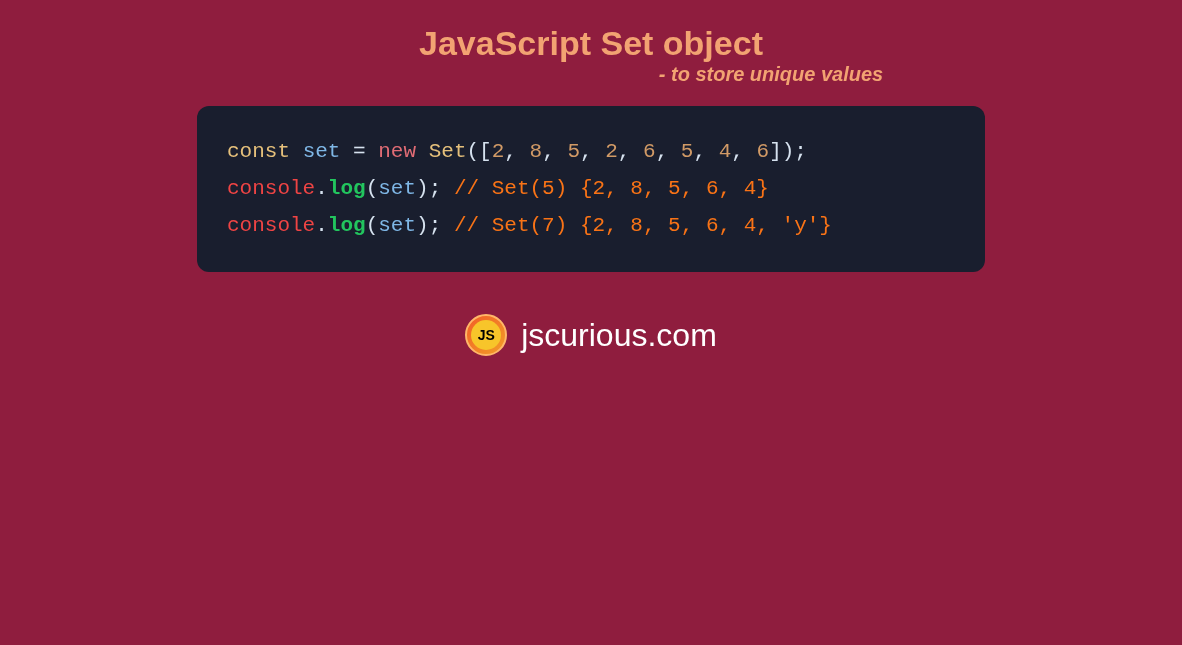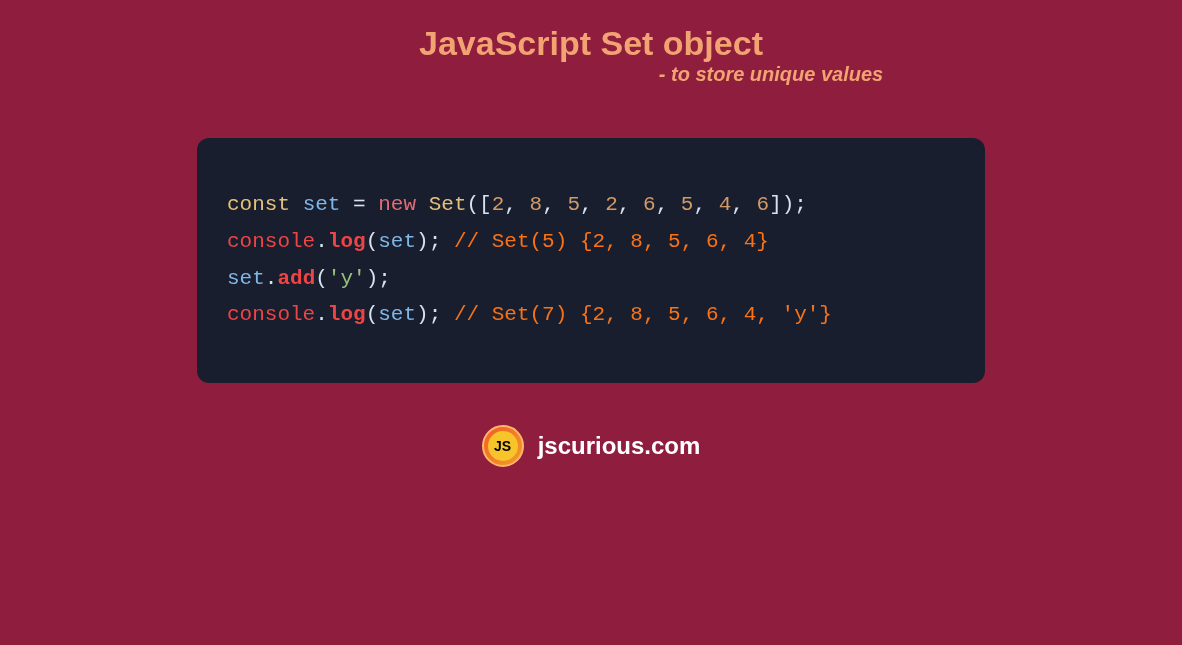--- a/index.html
+++ b/index.html
@@ -27,39 +27,39 @@
       font-size: 20px;
       font-weight: bold;
       font-style: italic;
       color: #f2a372;
       margin-top: 0px;
       margin-left: 360px;
     }
     .code-block {
       background-color: #191e2e;
       border-radius: 12px;
-      padding: 49px 30px;
-      margin-top: 52px;
+      padding: 28px 30px;
+      margin-top: 20px;
       width: 788px;
       font-family: 'Consolas', 'Monaco', 'Courier New', monospace;
       font-size: 21px;
       line-height: 1.75;
       color: #d6e2ef;
     }
     .code-line {
       white-space: pre;
     }
     .tok-keyword { color: #e5c07b; }
     .tok-var { color: #7fb7e6; }
     .tok-punct { color: #d6e2ef; }
     .tok-operator { color: #d6e2ef; }
     .tok-class { color: #e5c07b; }
     .tok-num { color: #d19a66; }
     .tok-obj { color: #ef4444; }
-    .tok-method { color: #ef4444; font-weight: bold; }
+    .tok-method { color: #22c55e; font-weight: bold; }
     .tok-string { color: #98c379; }
     .tok-comment { color: #f97316; }
     .tok-new { color: #e06c75; }
     .footer {
       margin-top: 42px;
       display: flex;
       align-items: center;
       gap: 14px;
     }
     .js-logo {
@@ -80,35 +80,34 @@
       display: flex;
       align-items: center;
       justify-content: center;
       font-weight: bold;
       font-size: 14px;
       color: #000;
       font-family: Arial, sans-serif;
     }
     .site-name {
       color: #ffffff;
-      font-size: 24px;
-      font-weight: bold;
+      font-size: 32px;
+      font-weight: normal;
       font-family: Arial, sans-serif;
     }
   </style>
 </head>
 <body>
 
 <div class="title">JavaScript Set object</div>
 <div class="subtitle">- to store unique values</div>
 
 <div class="code-block" id="code-block">
     <div class="code-line"><span class="tok-keyword">const</span><span> </span><span class="tok-var">set</span><span> </span><span class="tok-operator">=</span><span> </span><span class="tok-new">new</span><span> </span><span class="tok-class">Set</span><span class="tok-punct">([</span><span class="tok-num">2</span><span class="tok-punct">, </span><span class="tok-num">8</span><span class="tok-punct">, </span><span class="tok-num">5</span><span class="tok-punct">, </span><span class="tok-num">2</span><span class="tok-punct">, </span><span class="tok-num">6</span><span class="tok-punct">, </span><span class="tok-num">5</span><span class="tok-punct">, </span><span class="tok-num">4</span><span class="tok-punct">, </span><span class="tok-num">6</span><span class="tok-punct">]);</span></div>
     <div class="code-line"><span class="tok-obj">console</span><span class="tok-punct">.</span><span class="tok-method">log</span><span class="tok-punct">(</span><span class="tok-var">set</span><span class="tok-punct">); </span><span class="tok-comment">// Set(5) {2, 8, 5, 6, 4}</span></div>
-    <div class="code-line"><span class="tok-var">set</span><span class="tok-punct">.</span><span class="tok-method">add</span><span class="tok-punct">(</span><span class="tok-string">'y'</span><span class="tok-punct">);</span></div>
     <div class="code-line"><span class="tok-obj">console</span><span class="tok-punct">.</span><span class="tok-method">log</span><span class="tok-punct">(</span><span class="tok-var">set</span><span class="tok-punct">); </span><span class="tok-comment">// Set(7) {2, 8, 5, 6, 4, 'y'}</span></div>
   </div>
 
 <div class="footer">
   <div class="js-logo">
     <div class="js-logo-inner">JS</div>
   </div>
   <div class="site-name">jscurious.com</div>
 </div>
 

